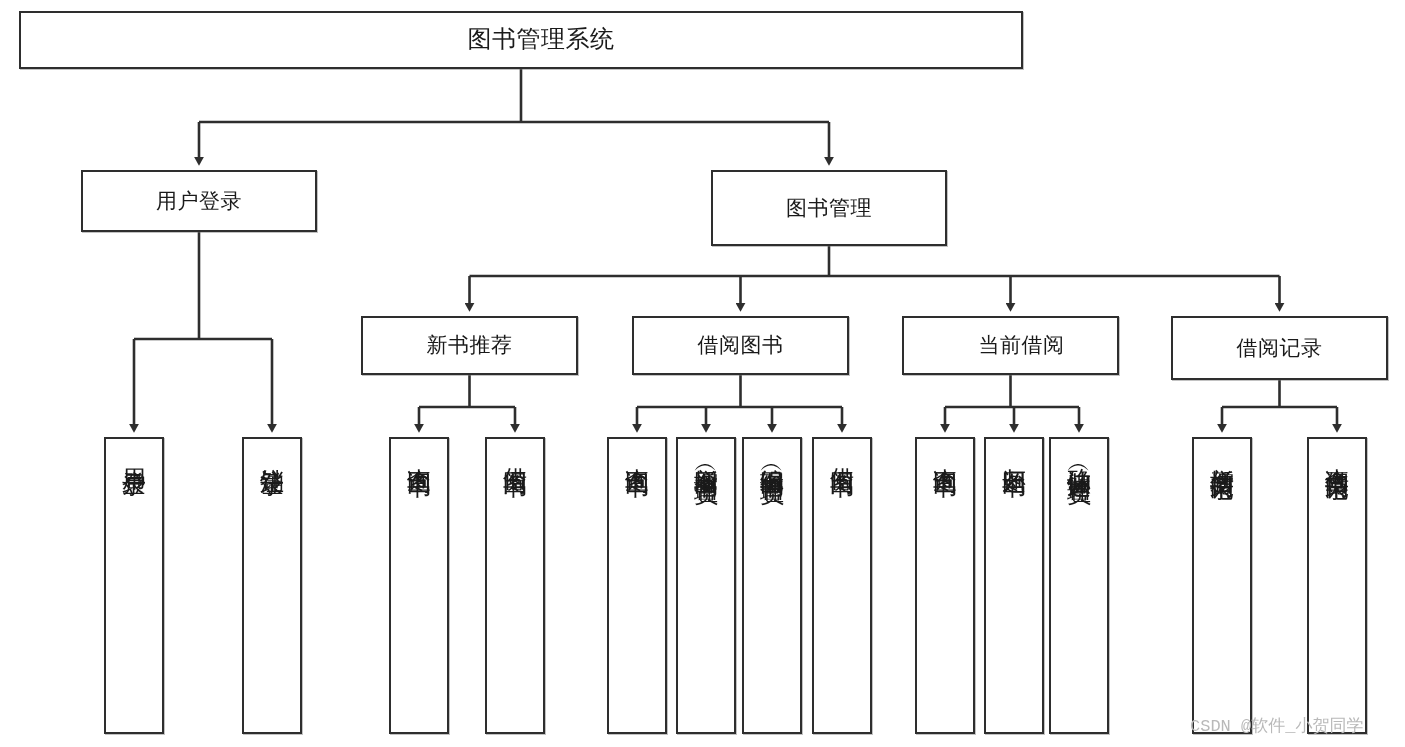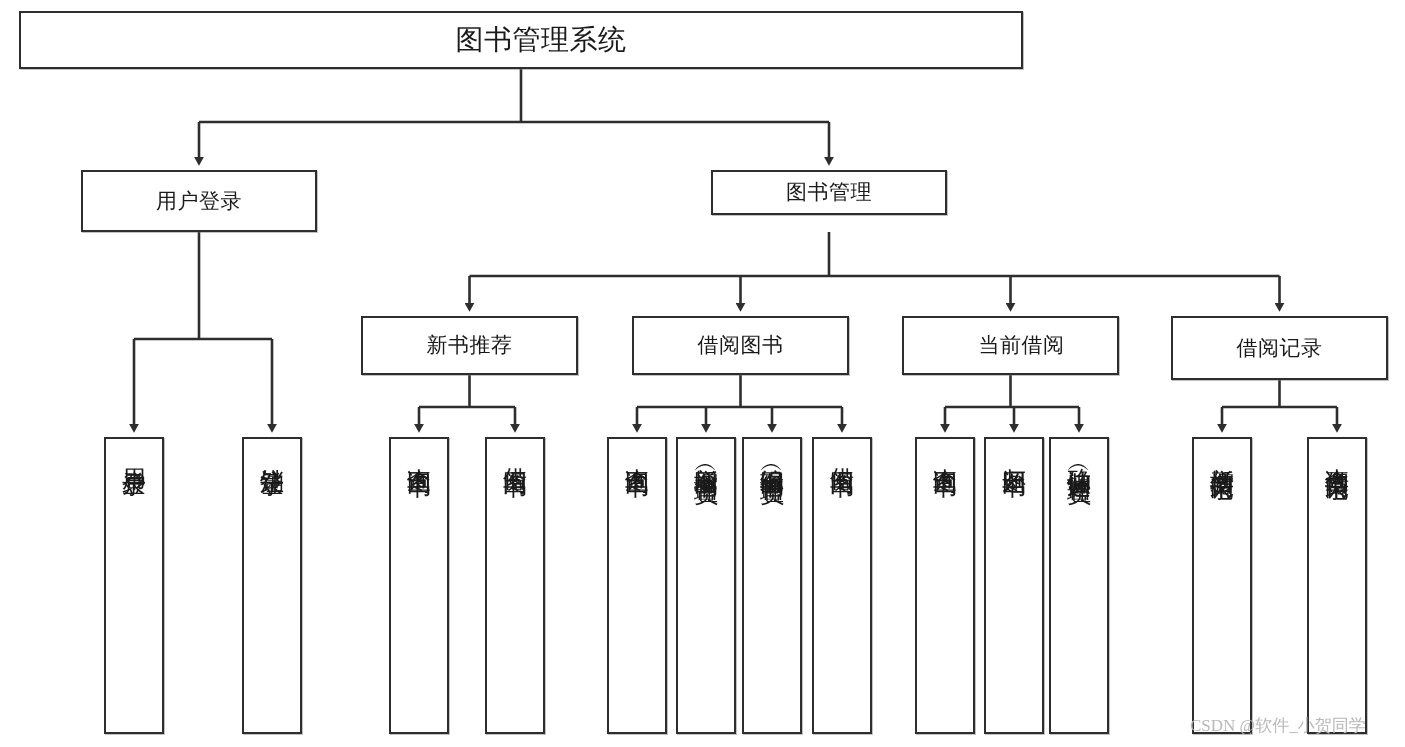--- a/index.html
+++ b/index.html
@@ -42,21 +42,21 @@
     text-align: center;
     line-height: 1.15;
     letter-spacing: 0.5px;
     white-space: nowrap;
   }
   
   .node.horiz .node-label {
     font-size: 21px;
   }
   .node.root .node-label {
-    font-size: 28px;
+    font-size: 24px;
     margin-left: 40px;
   }
   
   .node.vert {
     align-items: flex-start;
     padding-top: 10px;
   }
   .node.vert .node-label {
     writing-mode: vertical-rl;
     text-orientation: upright;
@@ -66,21 +66,21 @@
     white-space: nowrap;
   }
   .watermark {
     position: absolute;
     left: 1190px;
     top: 714px;
     font-size: 17px;
     color: #b9b9b9;
     white-space: nowrap;
     z-index: 5;
-    font-family: Liberation Serif, serif;
+    font-family: Liberation Mono, monospace;
   }
 </style>
 </head>
 <body>
 
 <div id="diagram-root">
 
   <svg id="edge-layer" viewBox="0 0 1405 747" width="1405" height="747" xmlns="http://www.w3.org/2000/svg">
     <defs>
       <marker id="arrowhead" markerWidth="9" markerHeight="10" refX="1.2" refY="5" orient="auto" markerUnits="userSpaceOnUse">
@@ -125,21 +125,21 @@
   </svg>
 
   <div class="node root horiz" id="n-root" style="left: 19px; top: 11px; width: 1004px; height: 58px;">
     <span class="node-label">图书管理系统</span>
   </div>
 
   <div id="level2-container">
       <div class="node horiz" style="left: 81px; top: 170px; width: 236px; height: 62px;">
         <span class="node-label">用户登录</span>
       </div>
-      <div class="node horiz" style="left: 711px; top: 170px; width: 236px; height: 45px;">
+      <div class="node horiz" style="left: 711px; top: 170px; width: 236px; height: 76px;">
         <span class="node-label">图书管理</span>
       </div>
     </div>
 
   <div id="level3-container">
       <div class="node horiz" style="left: 361px; top: 316px; width: 217px; height: 59px;">
         <span class="node-label">新书推荐</span>
       </div>
       <div class="node horiz" style="left: 632px; top: 316px; width: 217px; height: 59px;">
         <span class="node-label">借阅图书</span>

